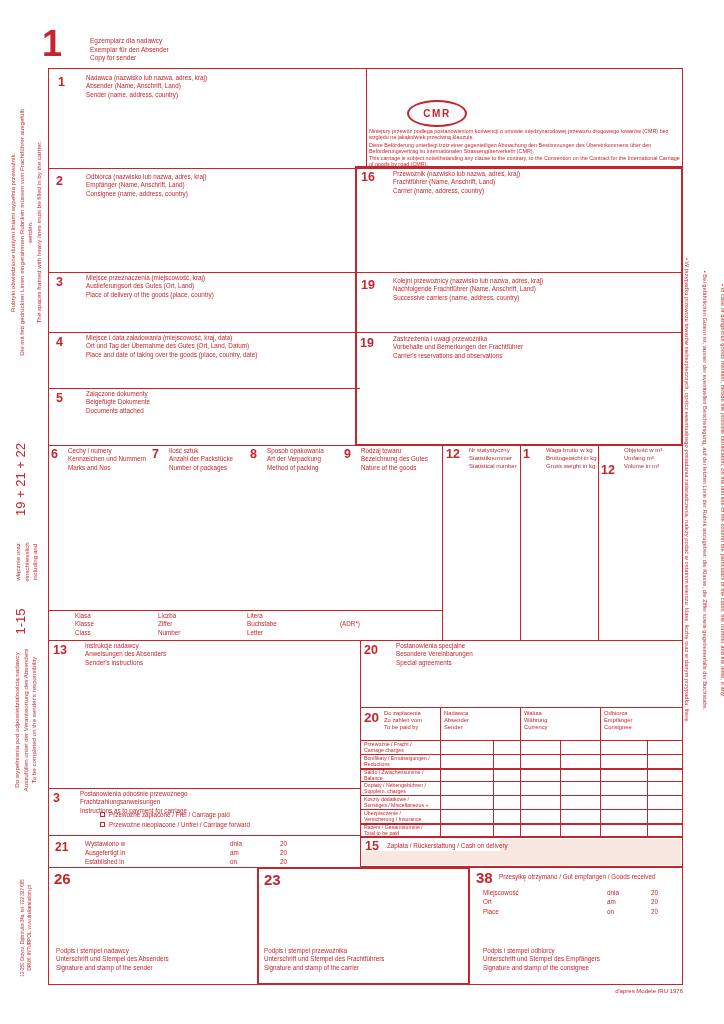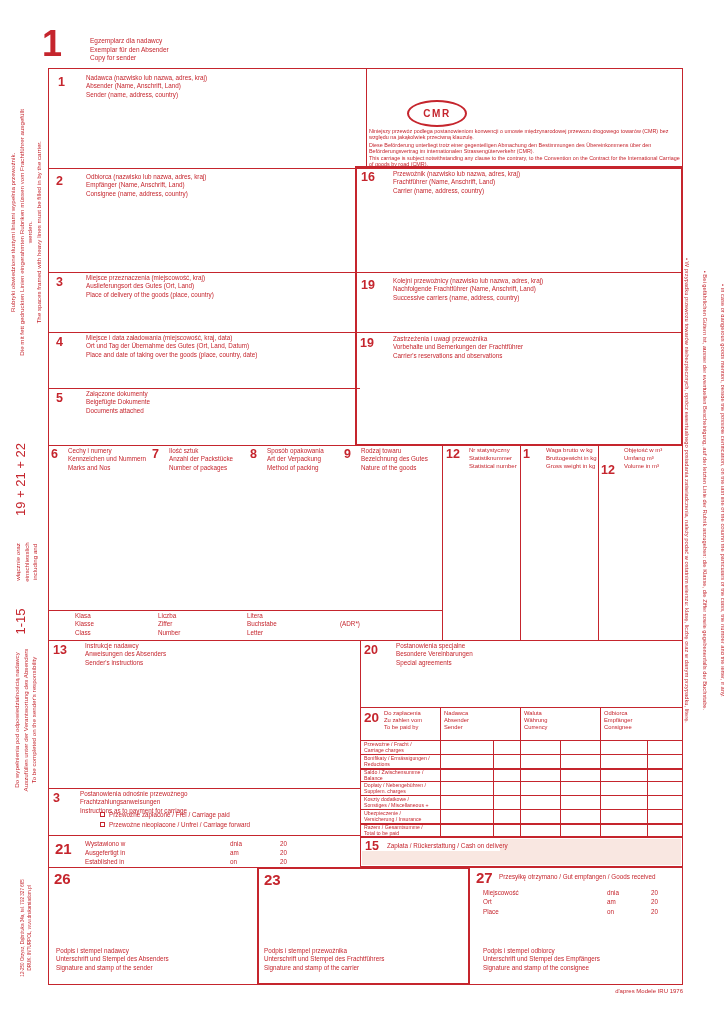--- a/index.html
+++ b/index.html
@@ -212,21 +212,21 @@
 
   <div class="num" style="left:53px;top:792px;">3</div>
   <div class="lbl" style="left:80px;top:790px;">Postanowienia odnośnie przewoźnego
 Frachtzahlungsanweisungen
 Instructions as to payment for carriage</div>
   <div class="chk" style="left:100px;top:812px;"></div>
   <div class="lbl" style="left:109px;top:811px;">Przewoźne zapłacone / Frei / Carriage paid</div>
   <div class="chk" style="left:100px;top:822px;"></div>
   <div class="lbl" style="left:109px;top:821px;">Przewoźne nieopłacone / Unfrei / Carriage forward</div>
 
-  <div class="num" style="left:55px;top:841px;font-size:15px;">21</div>
+  <div class="num" style="left:55px;top:841px;font-size:12px;">21</div>
   <div class="lbl" style="left:85px;top:839px;line-height:1.45;">Wystawiono w
 Ausgefertigt in
 Established in</div>
   <div class="lbl" style="left:230px;top:839px;line-height:1.45;">dnia
 am
 on</div>
   <div class="lbl" style="left:280px;top:839px;line-height:1.45;">20
 20
 20</div>
   <div class="field" style="left:140px;top:839px;width:85px;height:26px;"></div>
@@ -241,21 +241,21 @@
 Unterschrift und Stempel des Absenders
 Signature and stamp of the sender</div>
 
   <div class="box" style="left:257px;top:867px;width:213px;height:118px;border-width:2.5px;"></div>
   <div class="num bignum" style="left:264px;top:872px;">23</div>
   <div class="field" style="left:261px;top:871px;width:205px;height:72px;"></div>
   <div class="lbl" style="left:264px;top:947px;">Podpis i stempel przewoźnika
 Unterschrift und Stempel des Frachtführers
 Signature and stamp of the carrier</div>
 
-  <div class="num bignum" style="left:476px;top:870px;">27</div>
+  <div class="num bignum" style="left:476px;top:870px;">38</div>
   <div class="lbl" style="left:499px;top:873px;">Przesyłkę otrzymano / Gut empfangen / Goods received</div>
   <div class="lbl" style="left:483px;top:888px;line-height:1.5;">Miejscowość
 Ort
 Place</div>
   <div class="lbl" style="left:607px;top:888px;line-height:1.5;">dnia
 am
 on</div>
   <div class="lbl" style="left:651px;top:888px;line-height:1.5;">20
 20
 20</div>

